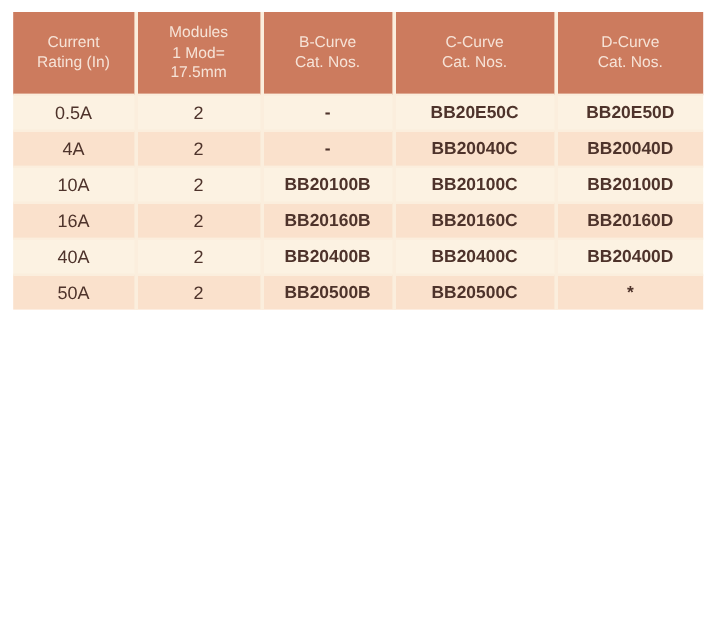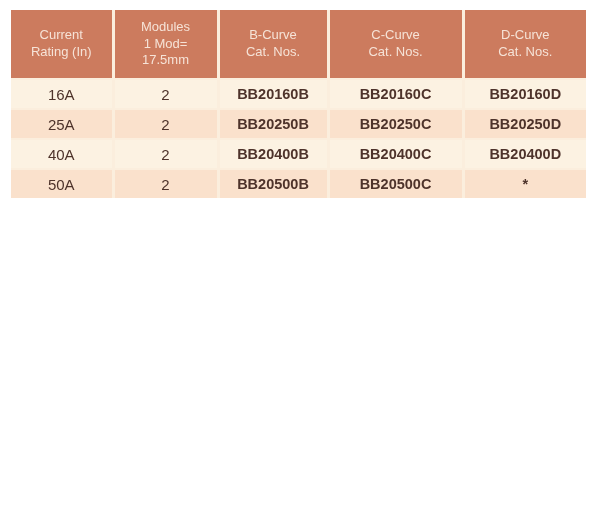--- a/index.html
+++ b/index.html
@@ -88,32 +88,46 @@
         <th>B-Curve
 Cat. Nos.</th>
         <th>C-Curve
 Cat. Nos.</th>
         <th>D-Curve
 Cat. Nos.</th>
       </tr>
     </thead>
     <tbody id="catalog-body">
         <tr>
+          <td>0.5A</td>
+          <td>2</td>
+          <td>-</td>
+          <td>BB20E50C</td>
+          <td>BB20E50D</td>
+        </tr>
+        <tr>
+          <td>4A</td>
+          <td>2</td>
+          <td>-</td>
+          <td>BB20040C</td>
+          <td>BB20040D</td>
+        </tr>
+        <tr>
+          <td>10A</td>
+          <td>2</td>
+          <td>BB20100B</td>
+          <td>BB20100C</td>
+          <td>BB20100D</td>
+        </tr>
+        <tr>
           <td>16A</td>
           <td>2</td>
           <td>BB20160B</td>
           <td>BB20160C</td>
           <td>BB20160D</td>
-        </tr>
-        <tr>
-          <td>25A</td>
-          <td>2</td>
-          <td>BB20250B</td>
-          <td>BB20250C</td>
-          <td>BB20250D</td>
         </tr>
         <tr>
           <td>40A</td>
           <td>2</td>
           <td>BB20400B</td>
           <td>BB20400C</td>
           <td>BB20400D</td>
         </tr>
         <tr>
           <td>50A</td>

